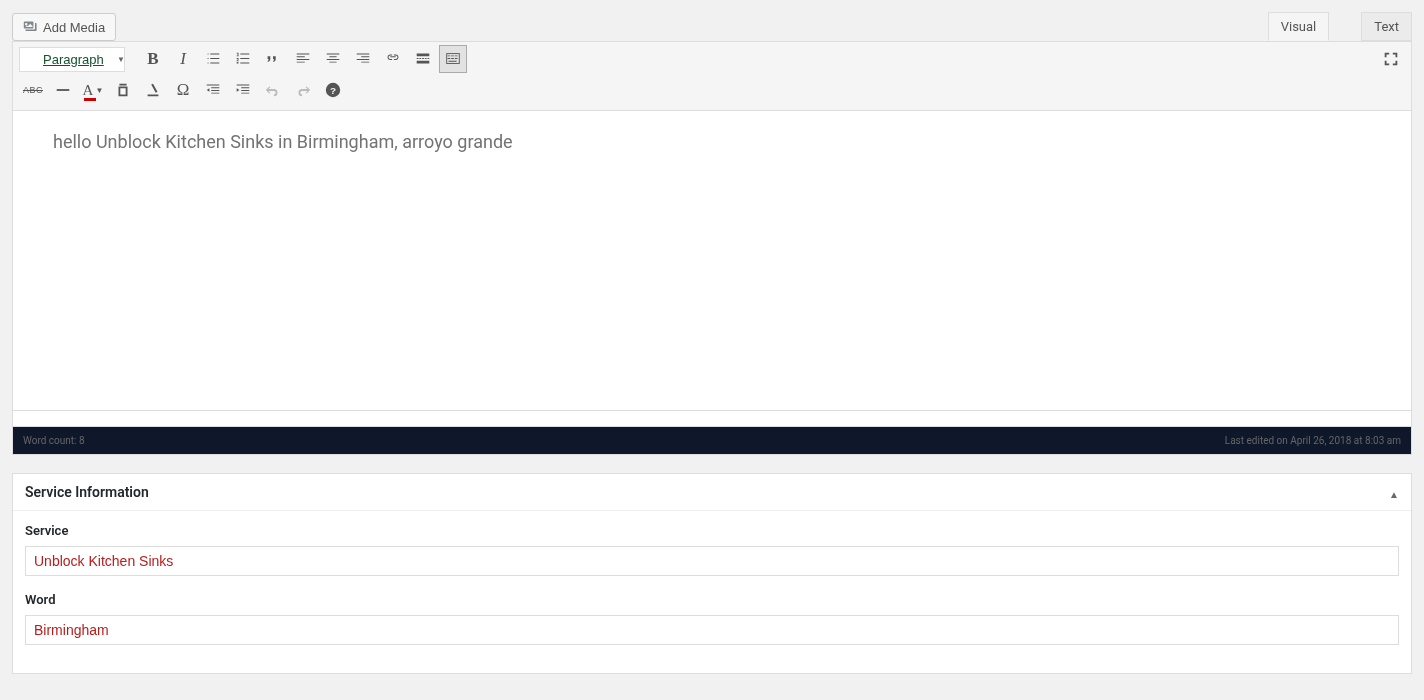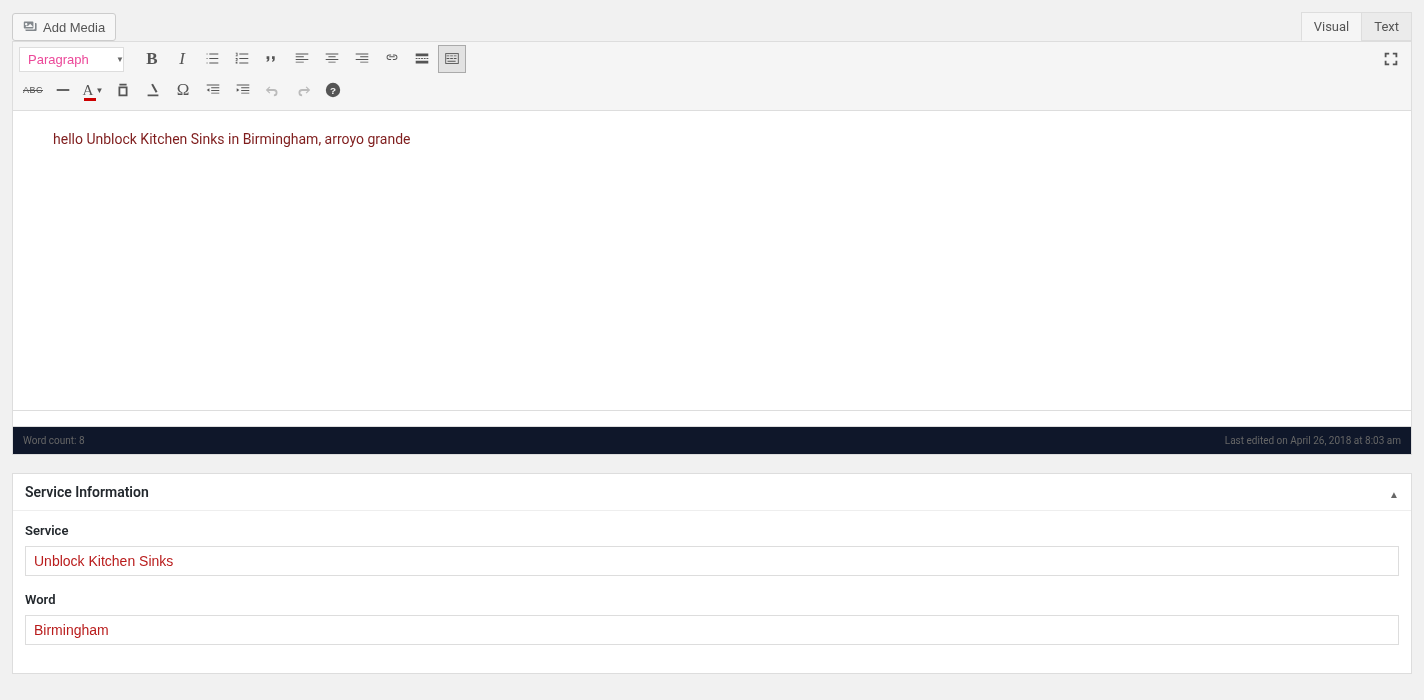--- a/index.html
+++ b/index.html
@@ -30,20 +30,21 @@
   display: inline-flex;
   align-items: center;
   gap: 4px;
 }
 .media-icon {
   width: 16px;
   height: 16px;
 }
 .tabs {
   display: flex;
+  gap: 33px;
 }
 .tab {
   padding: 6px 12px;
   border: 1px solid #ddd;
   background: #ebebeb;
   color: #555;
   font-size: 13px;
   cursor: pointer;
   margin-left: -1px;
 }
@@ -65,27 +66,28 @@
 }
 .toolbar-row2 {
   display: flex;
   align-items: flex-start;
   padding: 0 6px 6px 6px;
   gap: 2px;
 }
 .format-select {
   border: 1px solid #ddd;
   background: #fff;
-  padding: 4px 20px 4px 8px;
-  font-size: 13px;
-  color: #ec4899;
+  padding: 4px 20px 4px 23px;
+  font-size: 13px;
+  color: #14532d;
   margin-right: 6px;
   appearance: none;
   position: relative;
   min-width: 105px;
+  text-decoration: underline;
 }
 .select-wrap {
   position: relative;
   display: inline-block;
   margin-right: 6px;
 }
 .select-wrap::after {
   content: "▼";
   position: absolute;
   right: 6px;
@@ -117,22 +119,22 @@
 .fullscreen-btn {
   position: absolute;
   right: 6px;
 }
 .content-area {
   background: #fff;
   border: 1px solid #ddd;
   border-top: none;
   min-height: 300px;
   padding: 20px 40px;
-  font-size: 14px;
-  color: #7f1d1d;
+  font-size: 18px;
+  color: #737373;
   outline: none;
 }
 .status-bar {
   display: flex;
   justify-content: space-between;
   padding: 8px 10px;
   background: #0f172a;
   border: 1px solid #ddd;
   border-top: none;
   color: #666;

